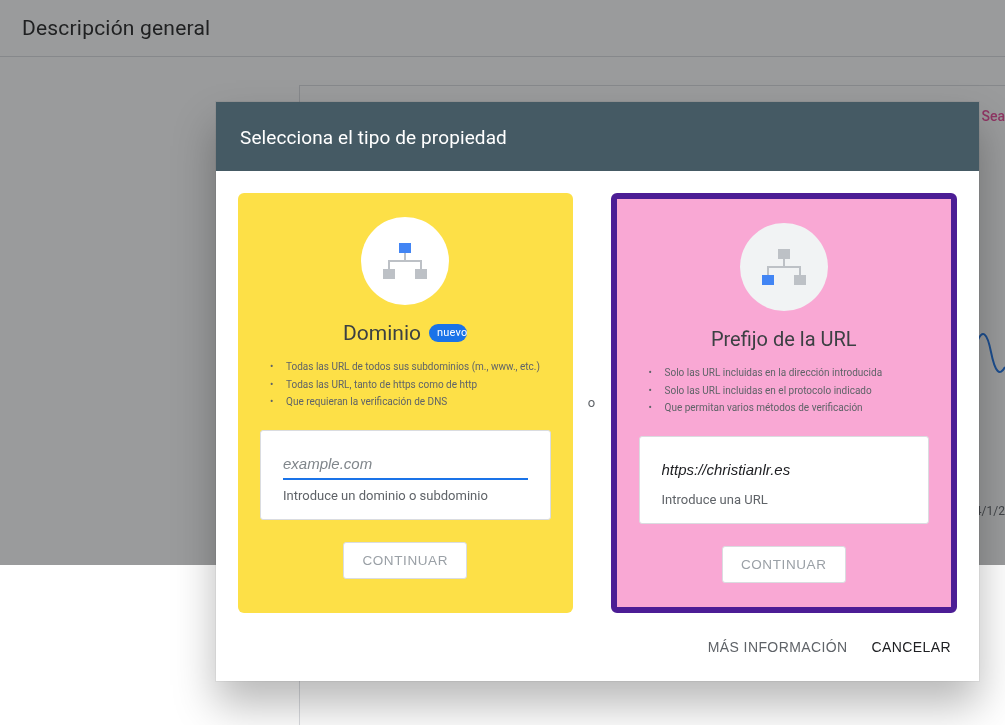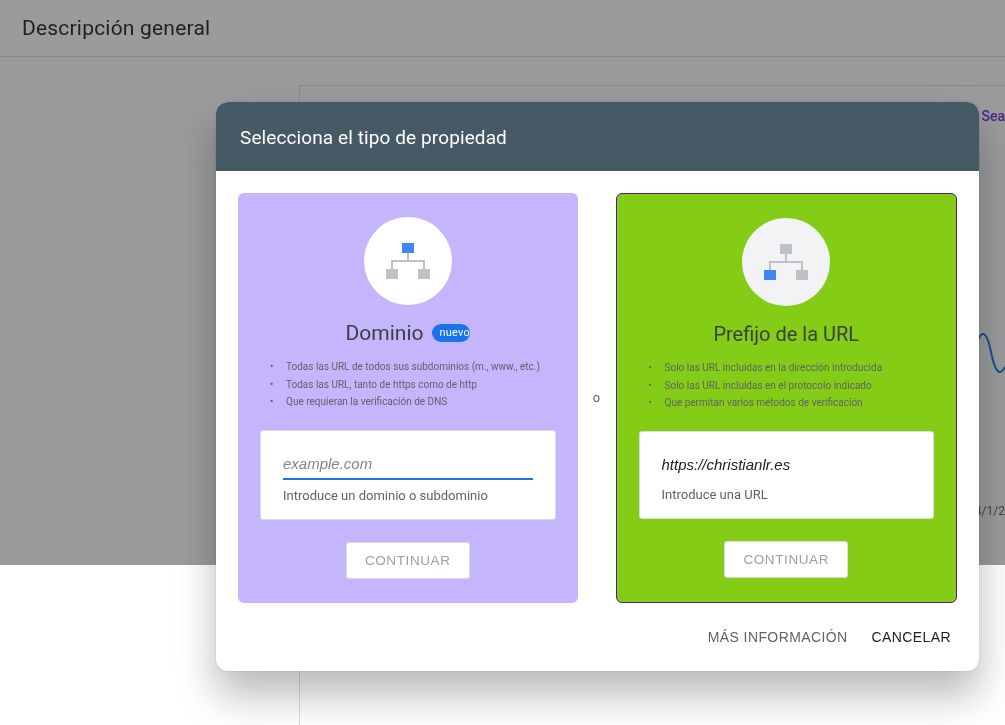--- a/index.html
+++ b/index.html
@@ -1,31 +1,31 @@
 <!DOCTYPE html>
 <html><head>
 <meta charset="utf-8">
 <style>
   * { box-sizing: border-box; margin: 0; padding: 0; }
   html, body { width: 1005px; height: 725px; overflow: hidden; font-family: Roboto, "Helvetica Neue", Arial, sans-serif; background: #fff; color: #202124; }
   .page { position: relative; width: 1005px; height: 565px; }
   .bg-header { height: 57px; border-bottom: 1px solid #dadce0; display:flex; align-items:center;}
   .bg-title { font-size: 21px; color:#222; padding-left: 22px; font-weight:400; letter-spacing:.2px;}
   .bg-card { position:absolute; top:85px; left:299px; right:0; height:640px; background:#fff; border:1px solid #dadce0; border-right:none; border-bottom:none;}
-  .bg-sea { position:absolute; top:108px; right:0; color:#6d28d9; font-size:14px; font-weight:500;}
+  .bg-sea { position:absolute; top:108px; right:0; color:#ec4899; font-size:14px; font-weight:500;}
   .bg-date { position:absolute; top:504px; right:0; color:#5f6368; font-size:12px;}
   .bg-line { position:absolute; top:312px; right:0; width:28px; height:100px; pointer-events:none; }
   .overlay { position: absolute; inset: 0; background: rgba(32,33,36,.45); }
-  .dialog { position: absolute; top: 102px; left: 216px; width: 763px; background: #fff; border-radius: 12px; box-shadow: 0 24px 40px rgba(0,0,0,.28), 0 0 0 1px rgba(0,0,0,.04); overflow:hidden; }
+  .dialog { position: absolute; top: 102px; left: 216px; width: 763px; background: #fff; border-radius: 0; box-shadow: 0 24px 40px rgba(0,0,0,.28), 0 0 0 1px rgba(0,0,0,.04); overflow:hidden; }
   .dialog-header { background:#455a64; color:#fff; padding: 24px 24px 22px 24px; }
   .dialog-title { font-size: 19px; font-weight:400; letter-spacing:.1px;}
   .dialog-body { padding: 22px 22px 0 22px; display:flex; align-items:stretch; gap:0; }
   .card { flex:1 1 0; border-radius:6px; padding: 22px 22px 24px 22px; display:flex; flex-direction:column; align-items:center;}
-  .card.domain { background:#c4b5fd; }
-  .card.url { background:#84cc16; border:1px solid #4c1d95; }
+  .card.domain { background:#fde047; }
+  .card.url { background:#f9a8d4; border:6px solid #4c1d95; }
   .sep { width:38px; display:flex; align-items:center; justify-content:center; color:#5f6368; font-size:13px; }
   .card-icon { width:88px; height:88px; border-radius:50%; background:#fff; display:flex; align-items:center; justify-content:center; margin-top:2px; margin-bottom:12px;}
   .card.url .card-icon { background:#f1f3f4; }
   .card-title-row { display:flex; align-items:center; gap:8px; margin-top:4px;}
   .card-title { font-size:21px; color:#3c4043; font-weight:400;}
   .card.url .card-title { font-size:20px; margin-top:0;}
   .badge { background:#1a73e8; color:#fff; font-size:11px; border-radius:10px; padding:2px 0 2px 8px; line-height:14px; letter-spacing:.2px;}
   .bullets { align-self:stretch; margin-top:14px; color:#5f6368; font-size:10px; line-height:1.55; padding:0 2px 0 0;}
   .bullets ul { list-style: none; padding:0; }
   .bullets li { position:relative; padding-left:26px; margin-bottom:2px;}

